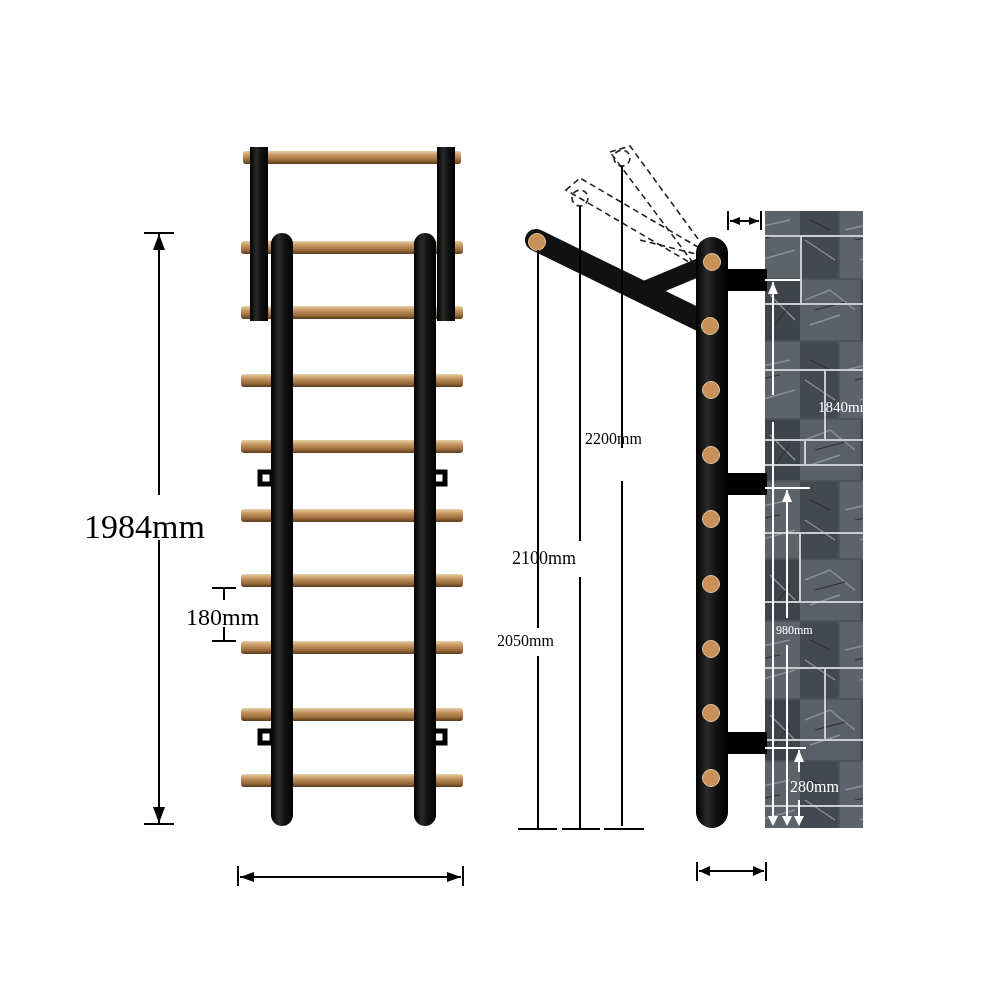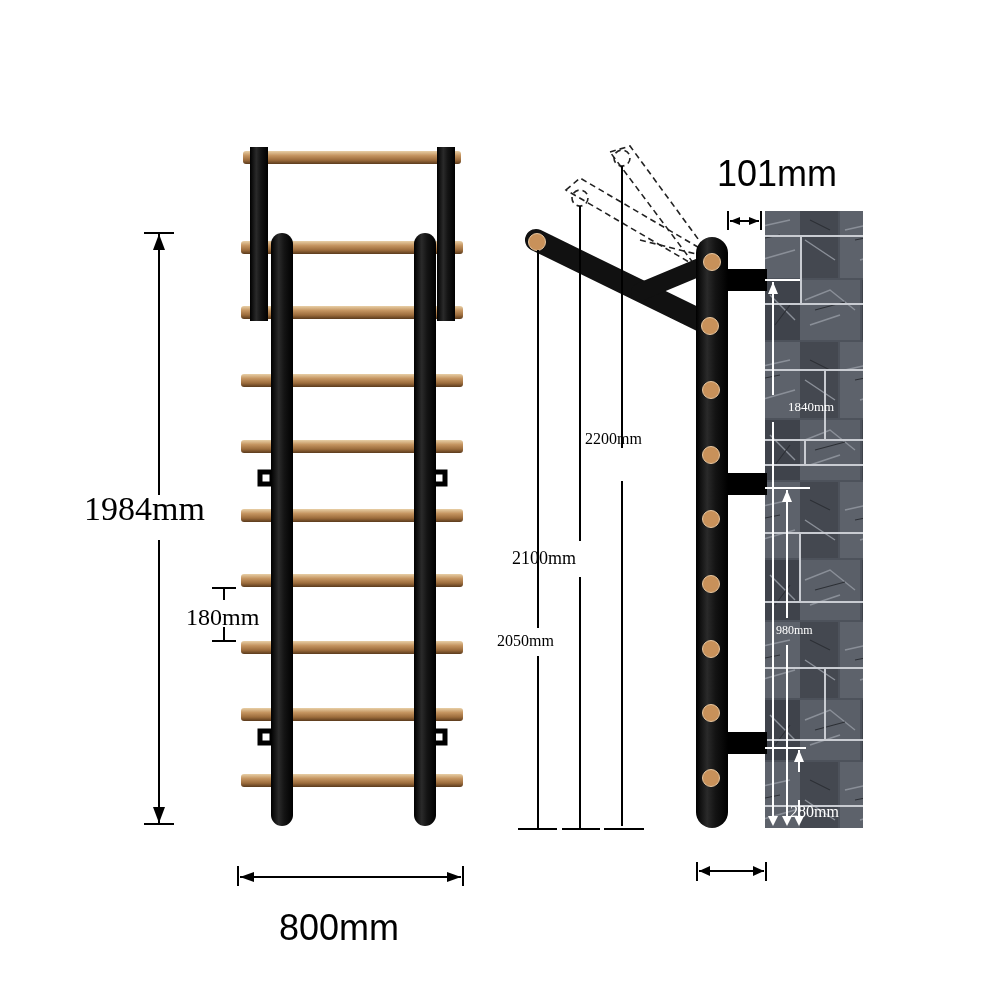--- a/index.html
+++ b/index.html
@@ -185,26 +185,24 @@
       <line x1="765" y1="748" x2="806" y2="748"></line>
       <line x1="799" y1="750" x2="799" y2="772"></line>
       <line x1="799" y1="800" x2="799" y2="824"></line>
       <polygon points="799,750 794,762 804,762" fill="#fff" stroke="none"></polygon>
       <polygon points="773,826 768,816 778,816" fill="#fff" stroke="none"></polygon>
       <polygon points="787,826 782,816 792,816" fill="#fff" stroke="none"></polygon>
       <polygon points="799,826 794,816 804,816" fill="#fff" stroke="none"></polygon>
     </g>
   </svg>
 
-  <div class="lbl serif" style="left:84px;top:492px;font-size:34px;">1984mm</div>
+  <div class="lbl serif" style="left:84px;top:510px;font-size:34px;">1984mm</div>
   <div class="lbl serif" style="left:186px;top:605px;font-size:24px;">180mm</div>
-  <div class="lbl sans" style="left:279px;top:910px;font-size:36px;">800mm</div>
-
-  <div class="lbl sans" style="left:717px;top:156px;font-size:36px;">101mm</div>
+
 
   <div class="lbl serif" style="left:497px;top:633px;font-size:16px;text-align:right;">2050mm</div>
   <div class="lbl serif" style="left:512px;top:549px;font-size:18px;">2100mm</div>
   <div class="lbl serif" style="left:585px;top:431px;font-size:16px;">2200mm</div>
 
-  <div class="lbl serif wlbl" style="left:768px;top:400px;font-size:13px;padding-left:20px;">1840mm</div>
+  <div class="lbl serif wlbl" style="left:798px;top:400px;font-size:15px;padding-left:20px;">1840mm</div>
   <div class="lbl serif wlbl" style="left:776px;top:624px;font-size:12px;">980mm</div>
-  <div class="lbl serif wlbl" style="left:790px;top:804px;font-size:16px;">280mm</div>
+  <div class="lbl serif wlbl" style="left:790px;top:779px;font-size:16px;">280mm</div>
 </div>
 
 </body></html>

